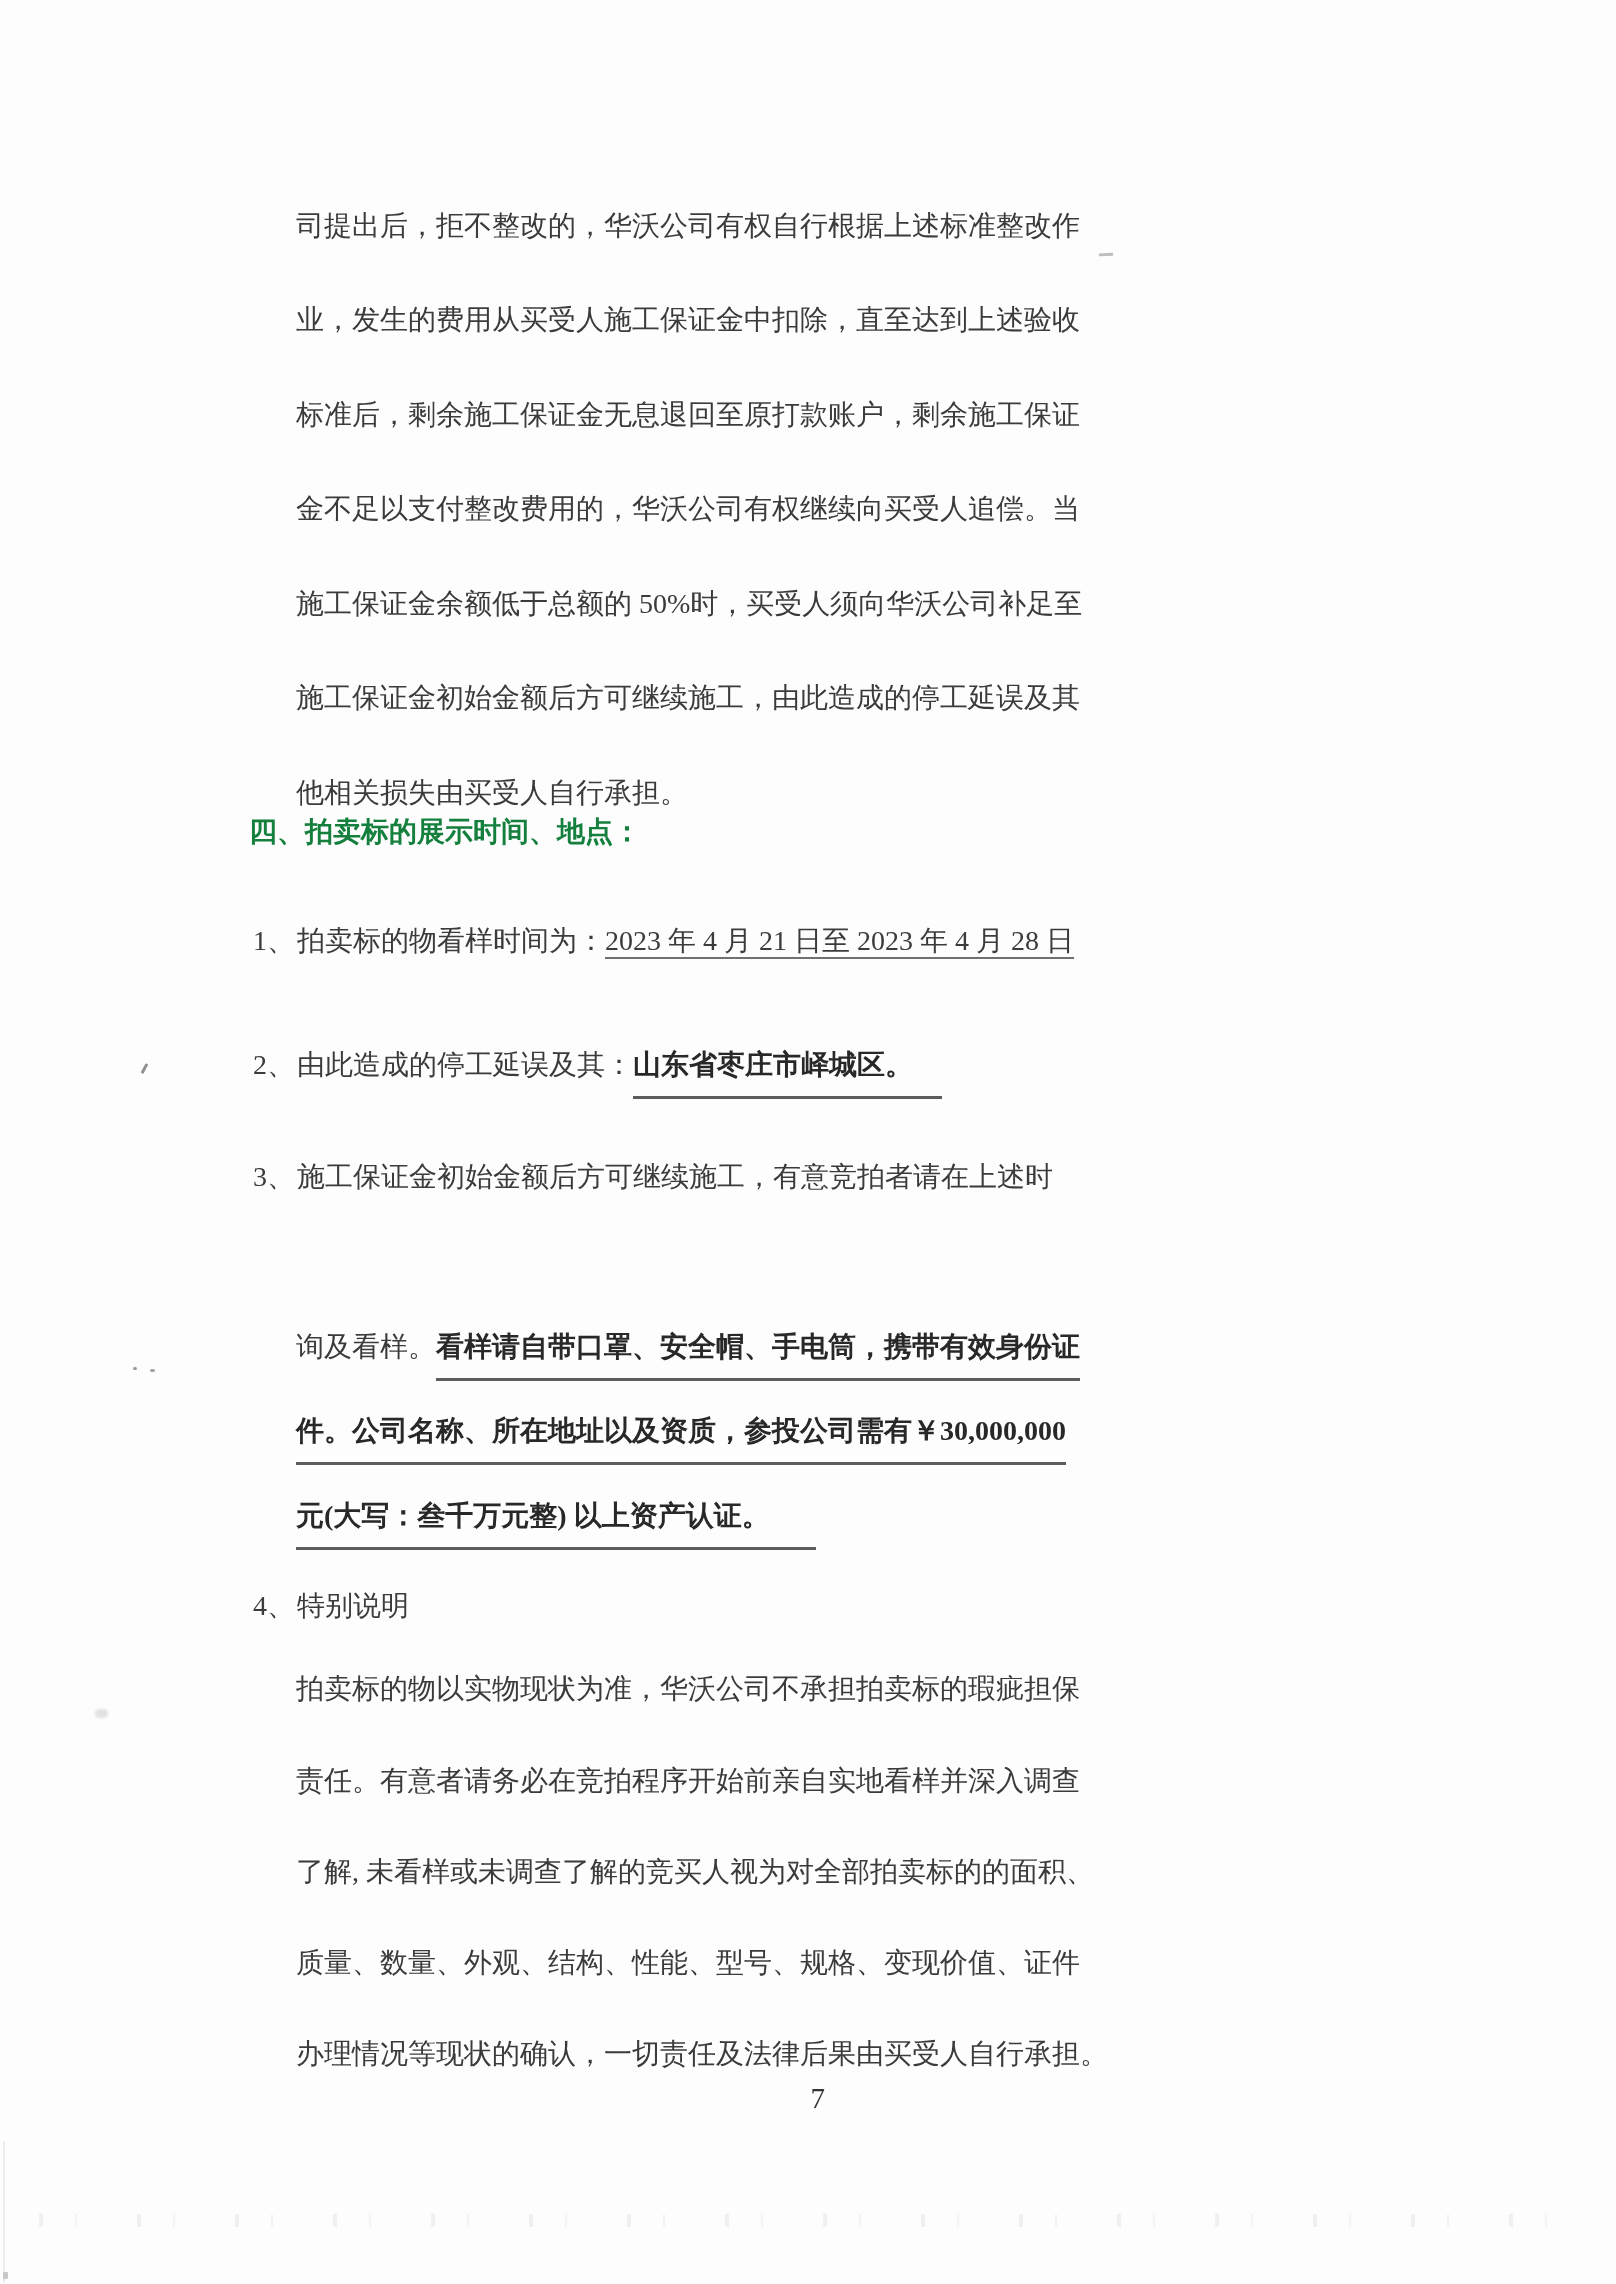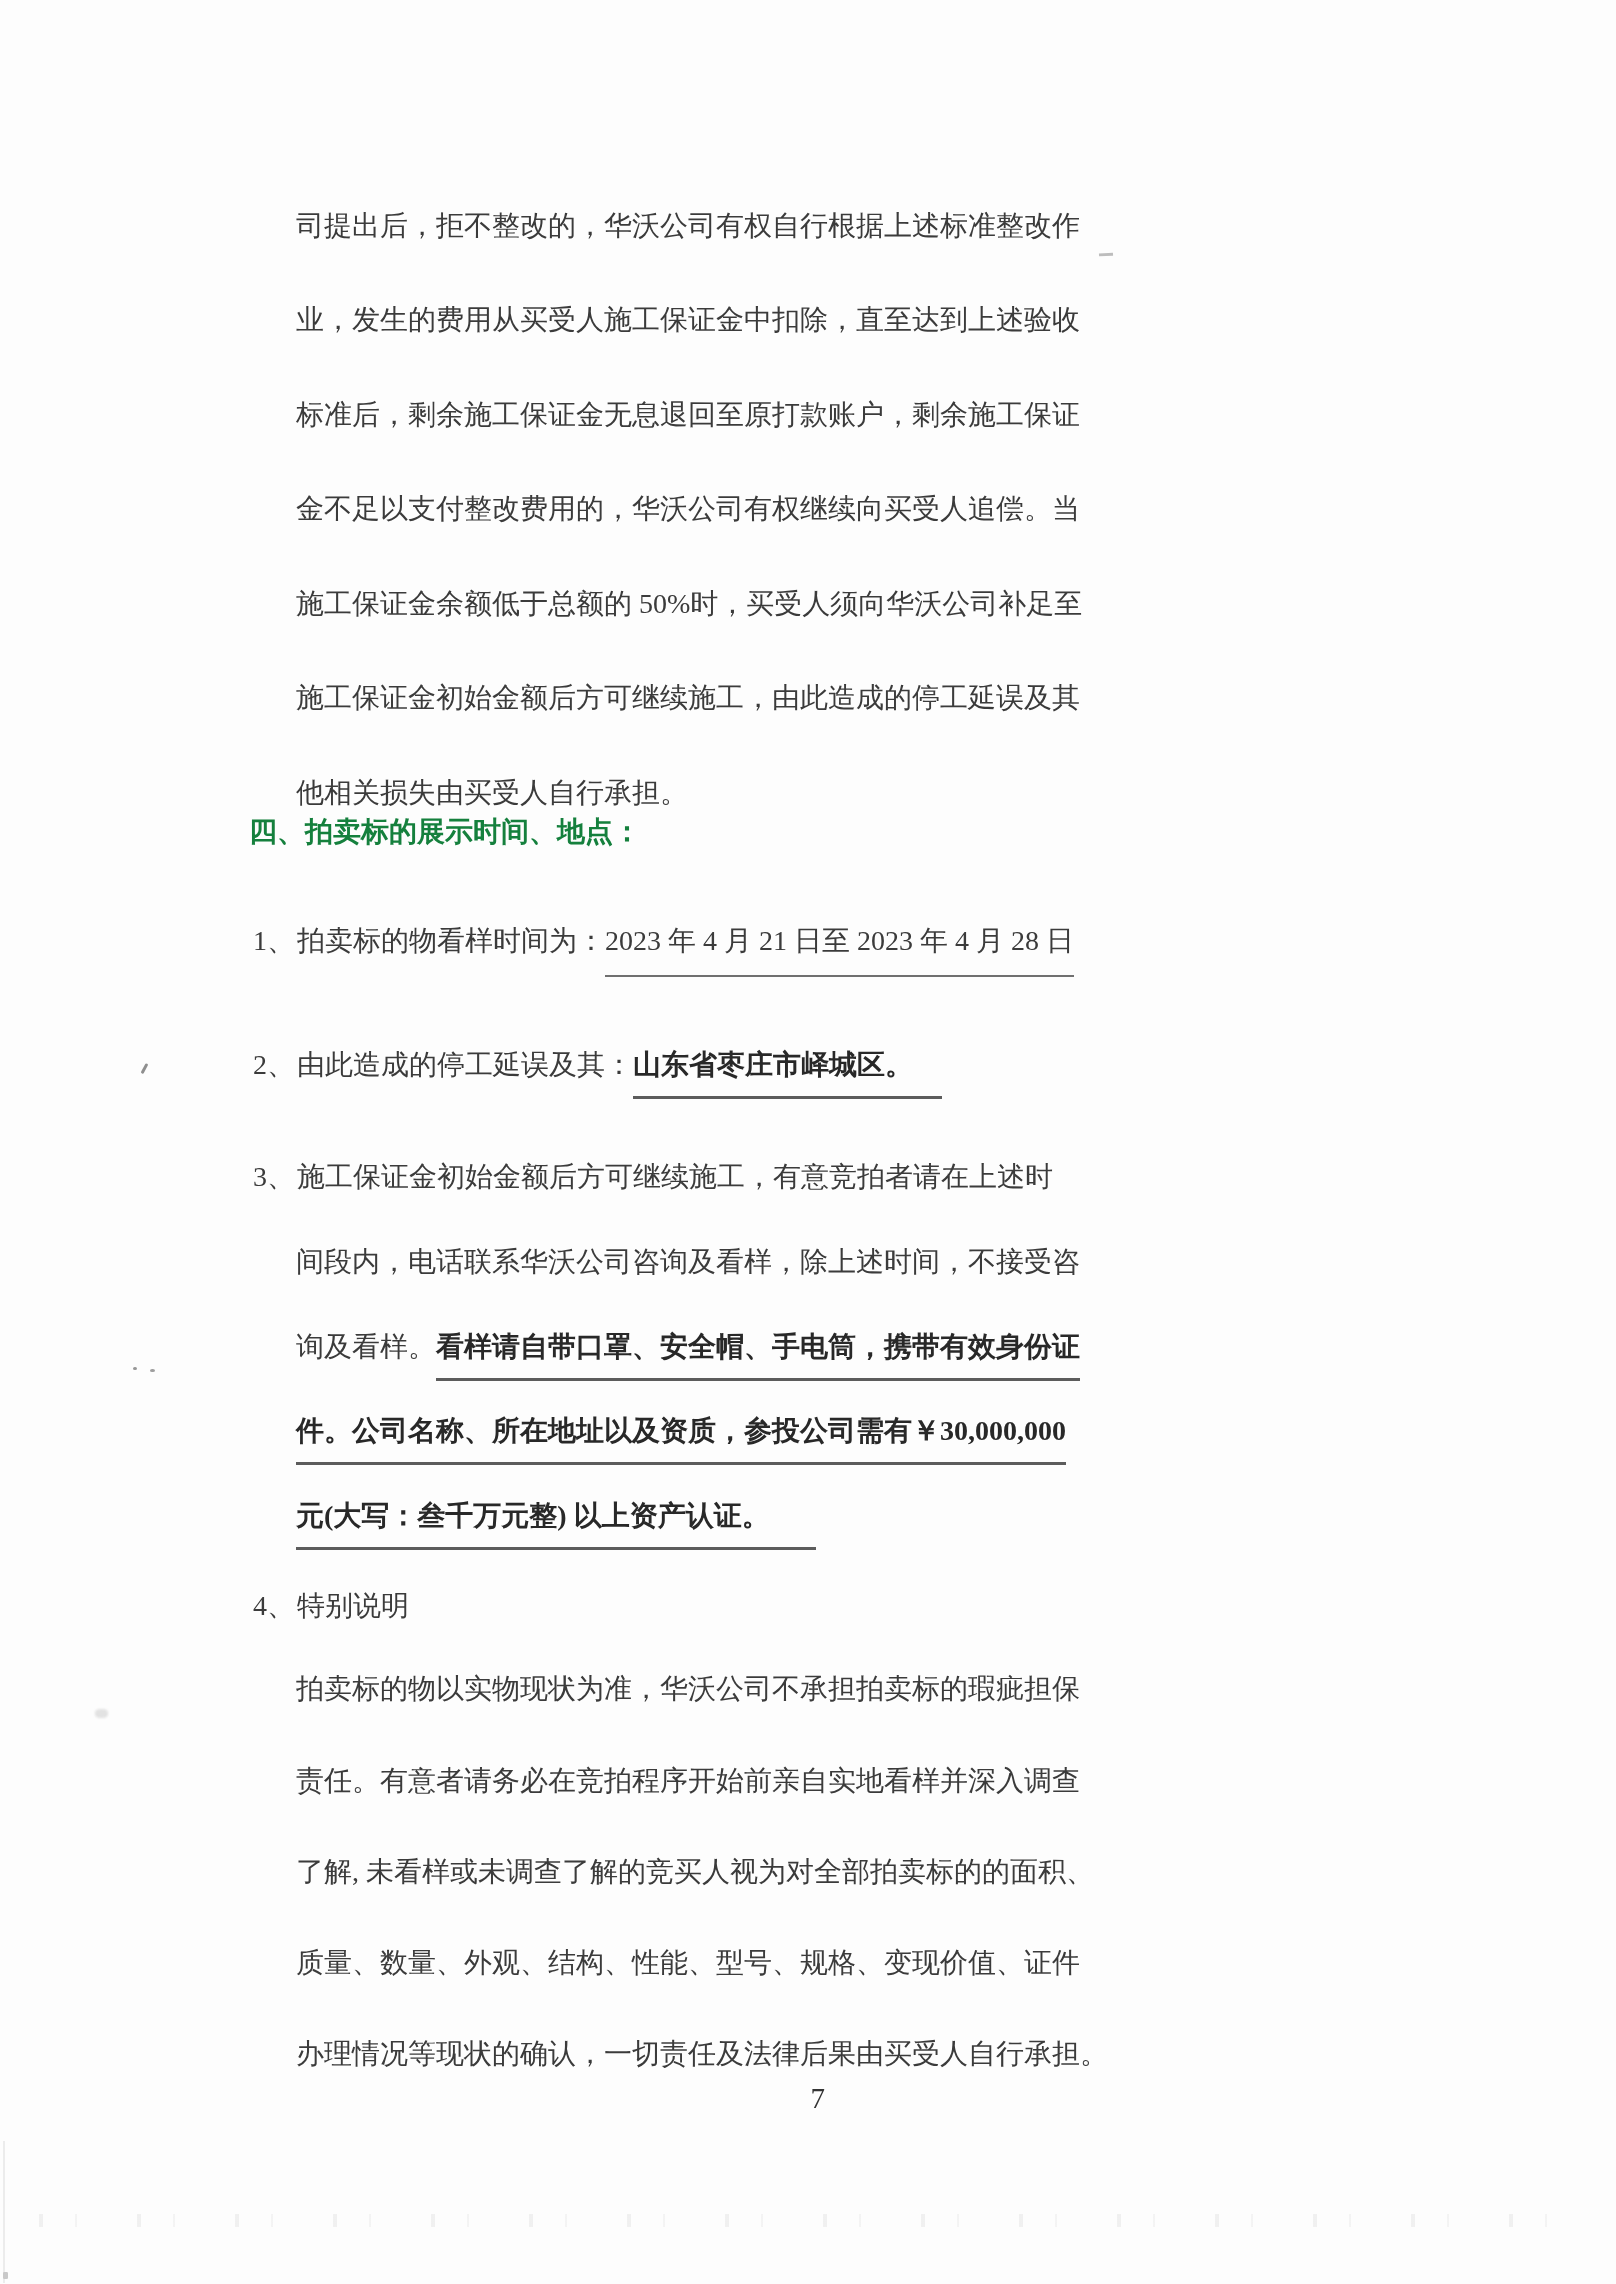--- a/index.html
+++ b/index.html
@@ -31,21 +31,21 @@
     display: inline-block;
     width: 44px;
     vertical-align: baseline;
   }
   .heading {
     font-weight: bold;
     color: #15803d;
   }
   .u {
     border-bottom: 2.6px solid #707070;
-    padding-bottom: 19px;
+    padding-bottom: 1px;
   }
   .bu {
     font-weight: bold;
     color: #282828;
     border-bottom: 3.3px solid #5c5c5c;
     padding-bottom: 16px;
   }
   .pad-r45 { padding-right: 29px; }
   .pad-r70 { padding-right: 46px; }
   .page-number {
@@ -137,21 +137,20 @@
     <span class="num">1、</span><span>拍卖标的物看样时间为：</span><span class="u">2023 年 4 月 21 日至 2023 年 4 月 28 日</span>
   </div>
 
   <div class="ln numcol" style="top:1049px">
     <span class="num">2、</span><span>由此造成的停工延误及其：</span><span class="bu pad-r45">山东省枣庄市峄城区。</span>
   </div>
 
   <div class="ln numcol" style="top:1161px">
     <span class="num">3、</span><span>施工保证金初始金额后方可继续施工，有意竞拍者请在上述时</span>
   </div>
-  <div class="ln indent" style="top:1246px">间段内，电话联系华沃公司咨询及看样，除上述时间，不接受咨</div>
   <div class="ln indent" style="top:1331px">
     <span>询及看样。</span><span class="bu">看样请自带口罩、安全帽、手电筒，携带有效身份证</span>
   </div>
   <div class="ln indent" style="top:1415px">
     <span class="bu">件。公司名称、所在地址以及资质，参投公司需有￥30,000,000</span>
   </div>
   <div class="ln indent" style="top:1500px">
     <span class="bu pad-r70">元(大写：叁千万元整) 以上资产认证。</span>
   </div>
 

